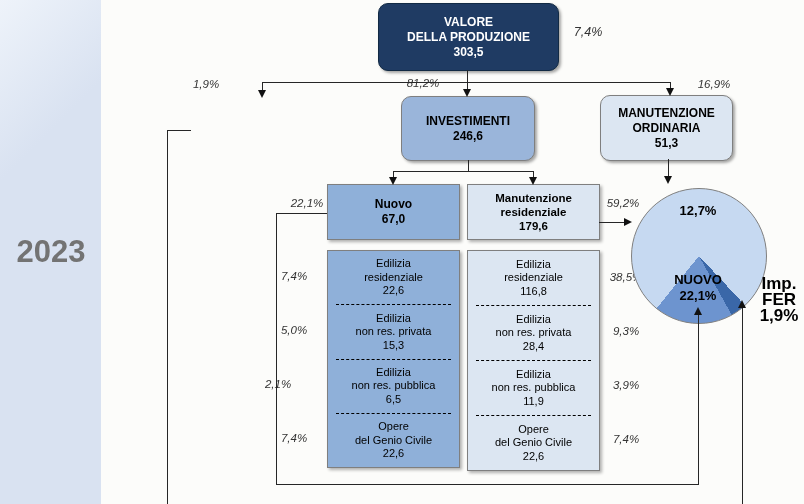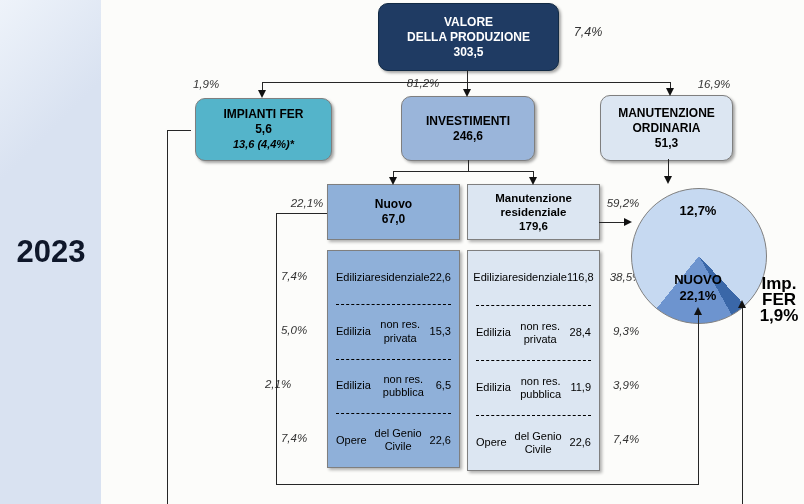--- a/index.html
+++ b/index.html
@@ -1,34 +1,34 @@
 <!DOCTYPE html>
 <html><head>
 <meta charset="utf-8">
 <style>
   html,body{margin:0;padding:0;background:#fff;}
   .stage{position:relative;width:804px;height:504px;background:#fcfcfa;overflow:hidden;
          font-family:"Liberation Sans", sans-serif;color:#000;}
   .sidebar{position:absolute;left:0;top:0;width:101px;height:504px;
            background:linear-gradient(135deg,#eef3fa 0%,#d9e2f1 30%);}
   .year{position:absolute;left:8px;top:234px;width:86px;text-align:center;
-        font-size:31px;font-weight:bold;letter-spacing:0px;color:#0f172a;}
+        font-size:31px;font-weight:bold;letter-spacing:0px;color:#737373;}
   .rbox{position:absolute;border:1px solid #7f7f7f;border-radius:10px;
         box-shadow:2px 2px 3px rgba(0,0,0,0.35);
         display:flex;flex-direction:column;justify-content:center;align-items:center;
         text-align:center;font-size:12px;font-weight:bold;line-height:15px;}
   .sbox{position:absolute;border:1px solid #7f7f7f;
         box-shadow:2px 2px 3px rgba(0,0,0,0.3);
         display:flex;flex-direction:column;justify-content:center;align-items:center;
         text-align:center;font-size:12px;font-weight:bold;line-height:15px;}
   .valore{background:#1f3b63;border:1px solid #122档a44;border-color:#122a44;color:#fff;}
   .col{position:absolute;border:1px solid #7f7f7f;box-shadow:2px 2px 3px rgba(0,0,0,0.3);
        display:flex;flex-direction:column;}
-  .cell{flex:1;display:flex;flex-direction:row;justify-content:center;align-items:center;
-        text-align:center;font-size:11px;line-height:13.5px;margin:0 8px;
+  .cell{flex:1;display:flex;flex-direction:column;justify-content:center;align-items:center;
+        text-align:left;font-size:11px;line-height:13.5px;margin:0 8px;
         border-bottom:1px dashed #000;}
   .cell:last-child{border-bottom:none;}
   .note{font-style:italic;font-size:11px;}
   .pct{position:absolute;font-style:italic;font-size:11.5px;color:#333;text-align:center;}
   .ln{position:absolute;background:#262626;}
   .arr-d{position:absolute;width:0;height:0;border-left:4.5px solid transparent;
          border-right:4.5px solid transparent;border-top:8px solid #111;}
   .arr-u{position:absolute;width:0;height:0;border-left:4.5px solid transparent;
          border-right:4.5px solid transparent;border-bottom:8px solid #111;}
   .arr-r{position:absolute;width:0;height:0;border-top:4.5px solid transparent;
@@ -49,25 +49,20 @@
   <div class="sidebar"></div>
   <div class="year">2023</div>
 
   <div class="rbox valore" style="left:378px;top:3px;width:179px;height:66px;background:#1f3b63;color:#fff;">
     <div>VALORE</div>
     <div>DELLA PRODUZIONE</div>
     <div>303,5</div>
   </div>
   <div class="pct" style="left:558px;top:25px;width:60px;font-size:12.5px;">7,4%</div>
 
-  <div class="rbox" style="left:195px;top:98px;width:135px;height:61px;background:#54b4ca;">
-    <div>IMPIANTI FER</div>
-    <div>5,6</div>
-    <div class="note" style="font-weight:bold;">13,6 (4,4%)*</div>
-  </div>
   <div class="pct" style="left:182px;top:78px;width:48px;">1,9%</div>
 
   <div class="rbox" style="left:401px;top:96px;width:132px;height:63px;background:#9ab5da;">
     <div>INVESTIMENTI</div>
     <div>246,6</div>
   </div>
   <div class="pct" style="left:398px;top:77px;width:50px;">81,2%</div>
 
   <div class="rbox" style="left:600px;top:95px;width:131px;height:64px;background:#dce6f2;">
     <div>MANUTENZIONE</div>

